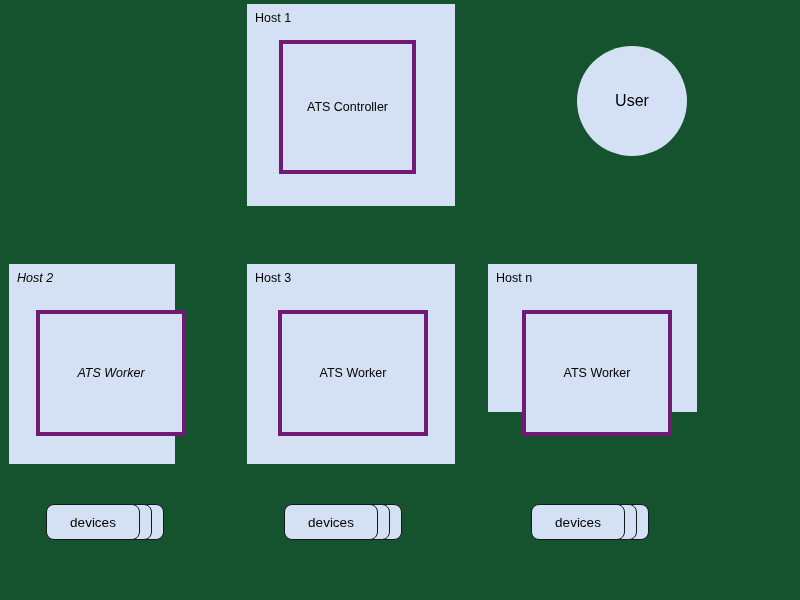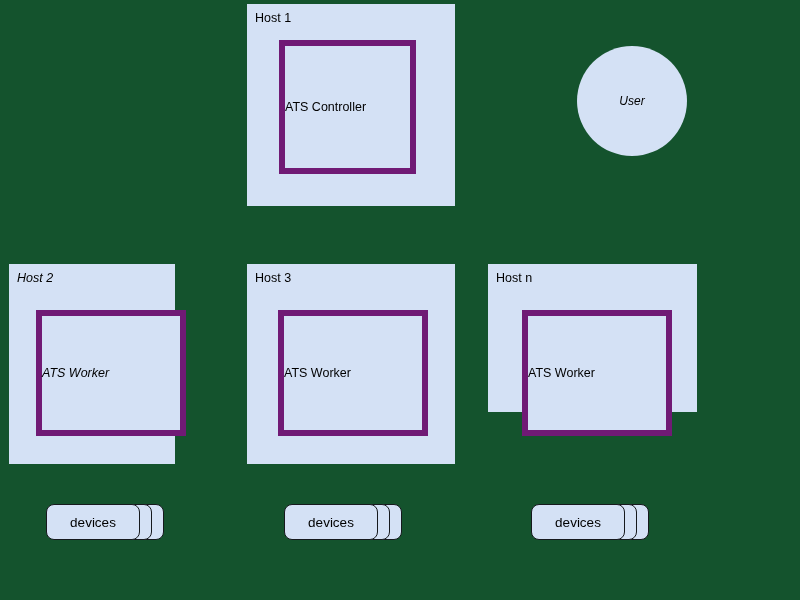--- a/index.html
+++ b/index.html
@@ -30,46 +30,46 @@
     font-size: 12.5px;
     color: #000000;
     line-height: 15px;
     white-space: nowrap;
   }
 
   
   .component-box {
     position: absolute;
     background: #d4e1f5;
-    border: 6px solid #701a75;
+    border: 4px solid #701a75;
     box-sizing: border-box;
     display: flex;
     align-items: center;
+    justify-content: center;
   }
   .component-label {
     font-size: 12.5px;
     color: #000000;
     text-align: center;
     white-space: nowrap;
   }
 
   
   .actor-circle {
     position: absolute;
     background: #d4e1f5;
     border-radius: 50%;
     display: flex;
     align-items: center;
     justify-content: center;
   }
   .actor-label {
-    font-size: 12px;
+    font-size: 16px;
     color: #000000;
     white-space: nowrap;
-    font-style: italic;
   }
 
   
   .device-stack {
     position: absolute;
     width: 118px;
     height: 36px;
   }
   .device-card {
     position: absolute;

